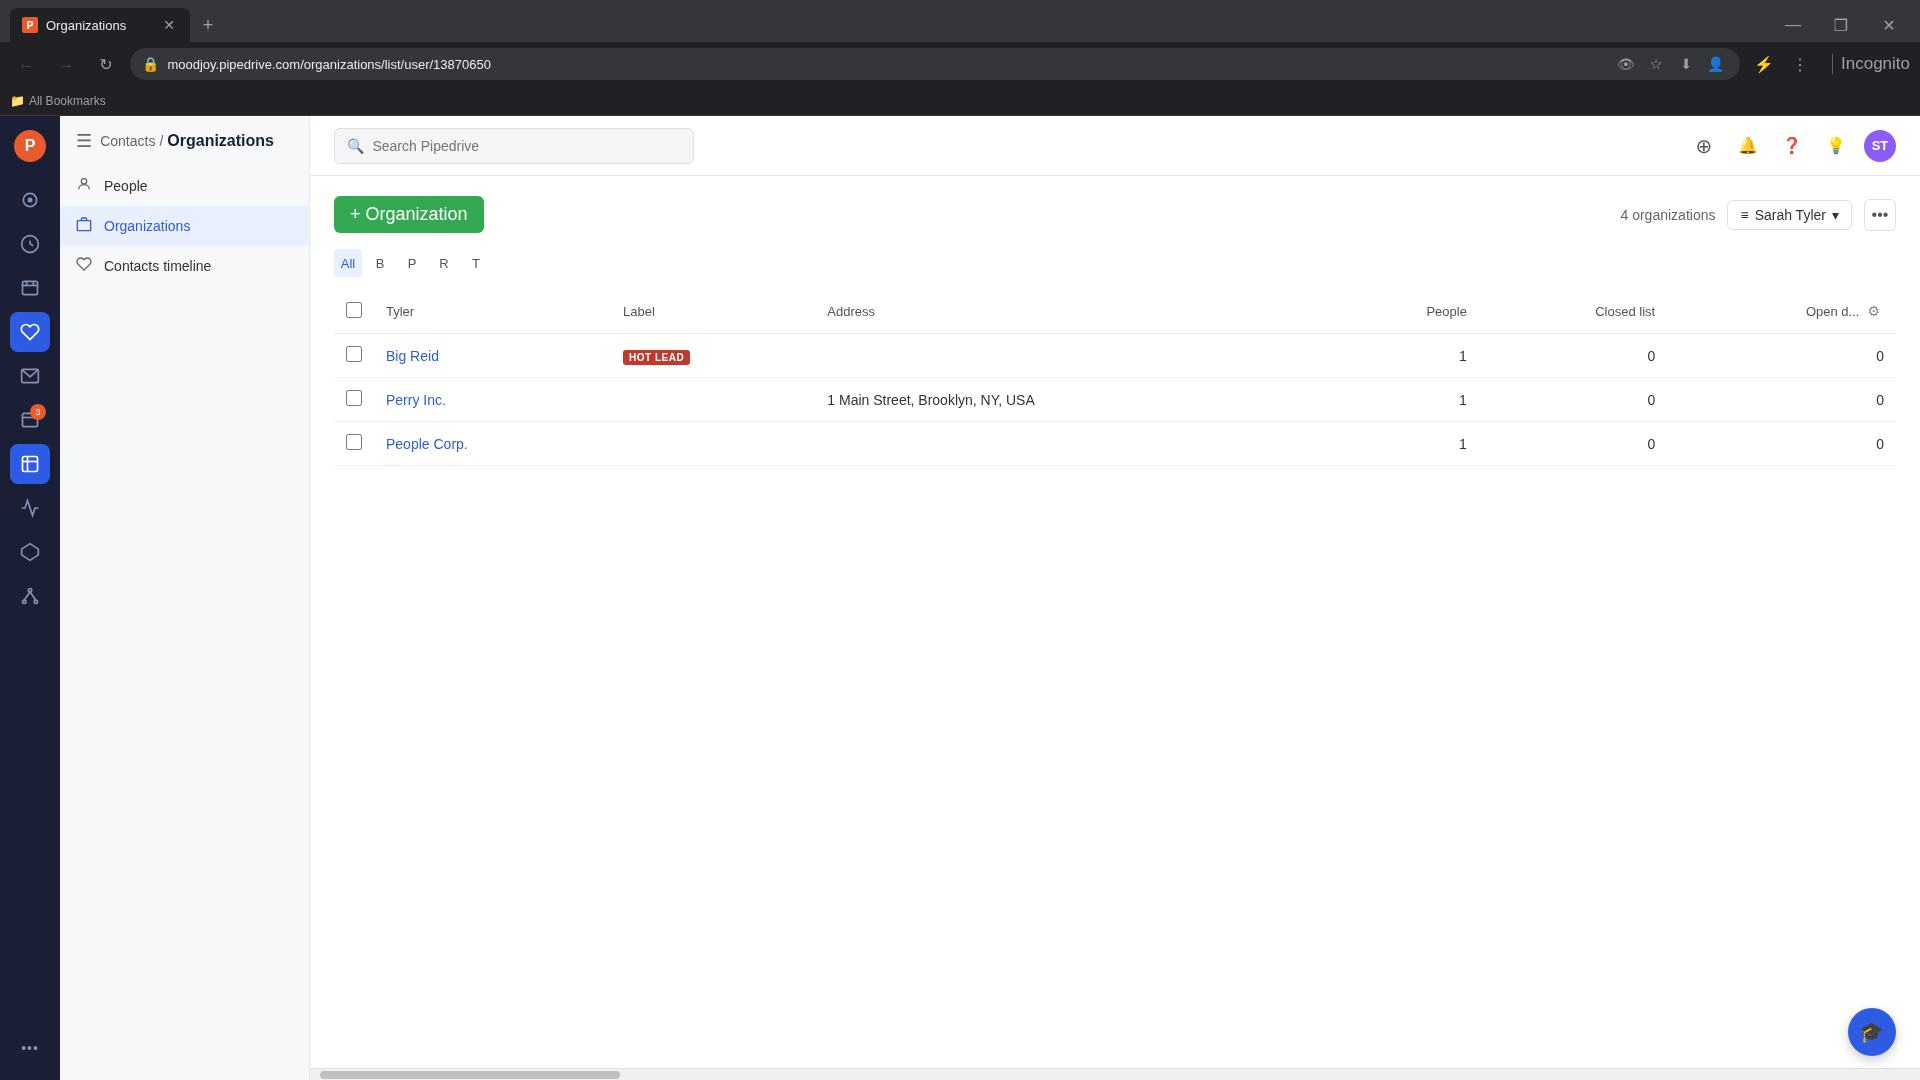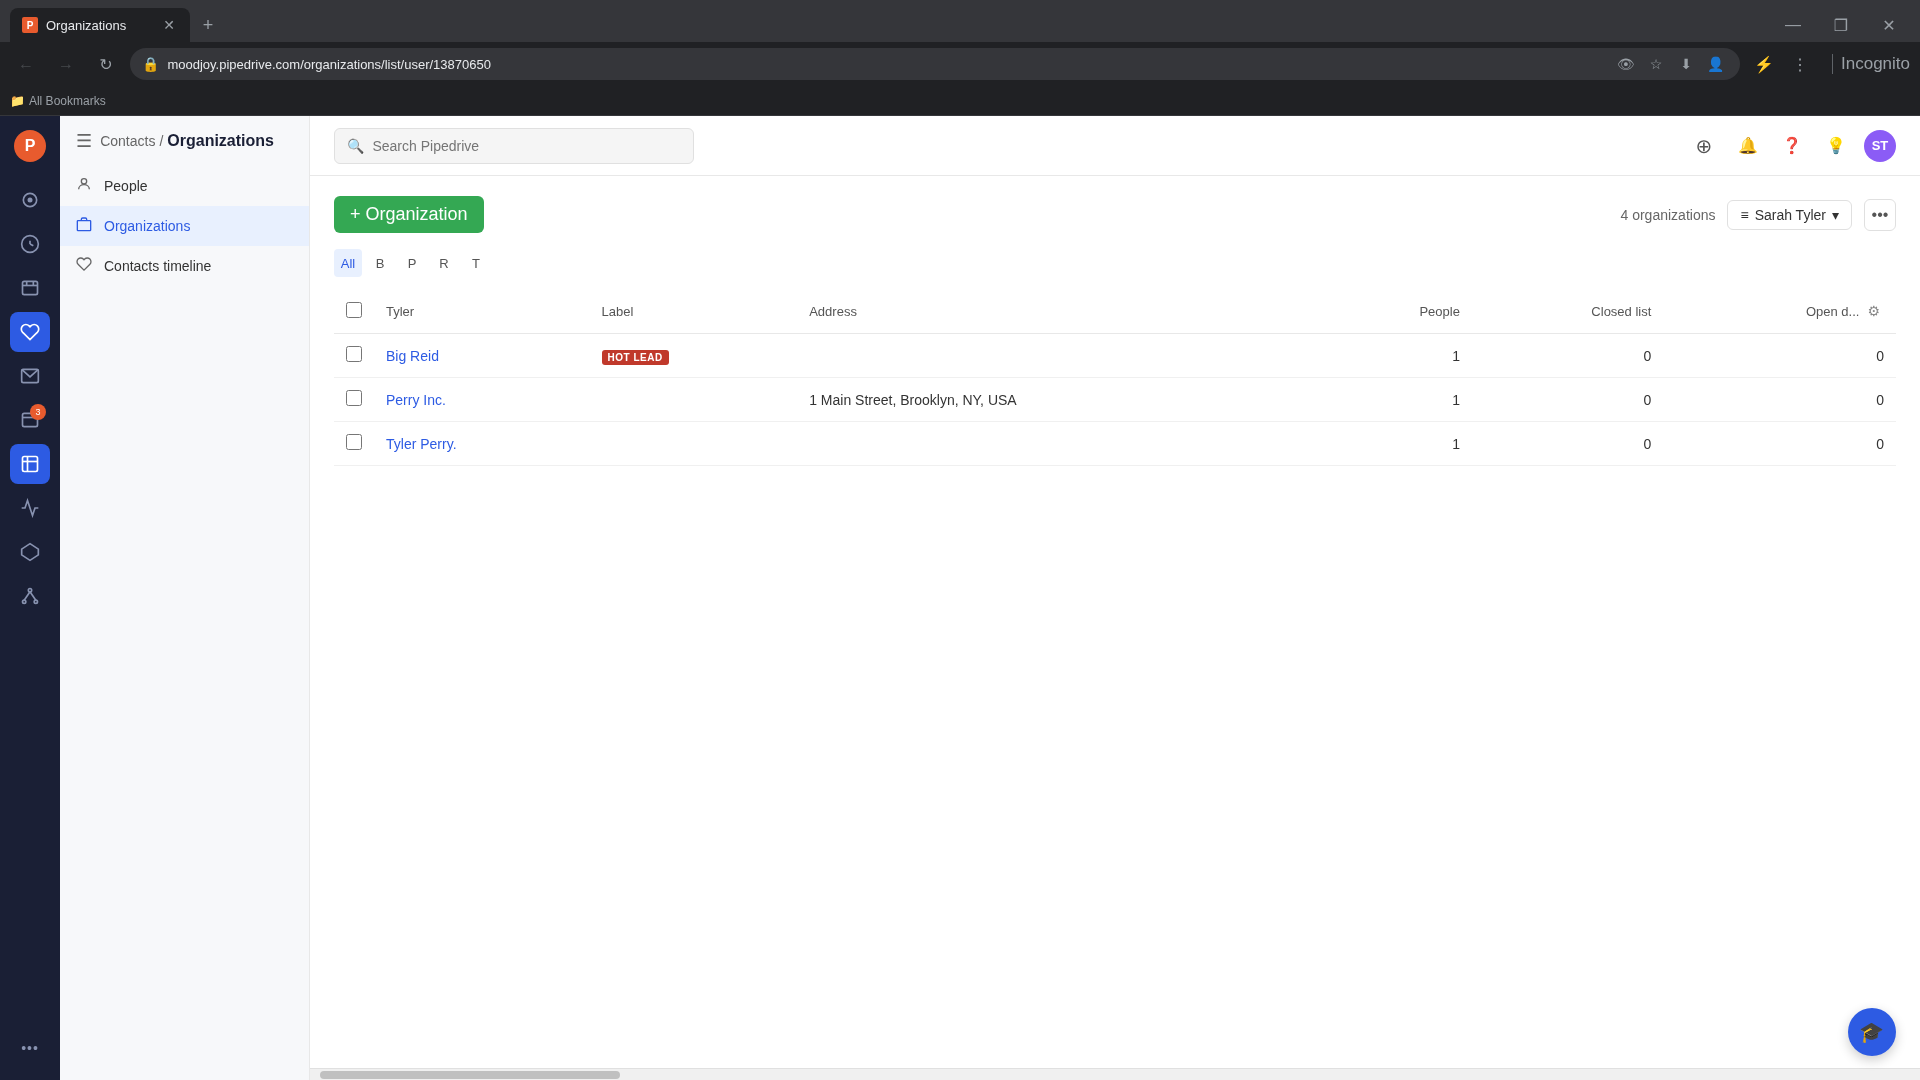--- a/index.html
+++ b/index.html
@@ -364,21 +364,21 @@
             <td class="right">1</td>
             <td class="right">0</td>
             <td class="right">0</td>
           </tr>
 
           <tr>
             <td>
               <input type="checkbox" class="checkbox" style="">
             </td>
             <td>
-              <span class="org-name">Tyler Perry.</span>
+              <span class="org-name">People Corp.</span>
             </td>
             <td></td>
             <td></td>
             <td class="right">1</td>
             <td class="right">0</td>
             <td class="right">0</td>
           </tr>
 
         </tbody>
       </table>

